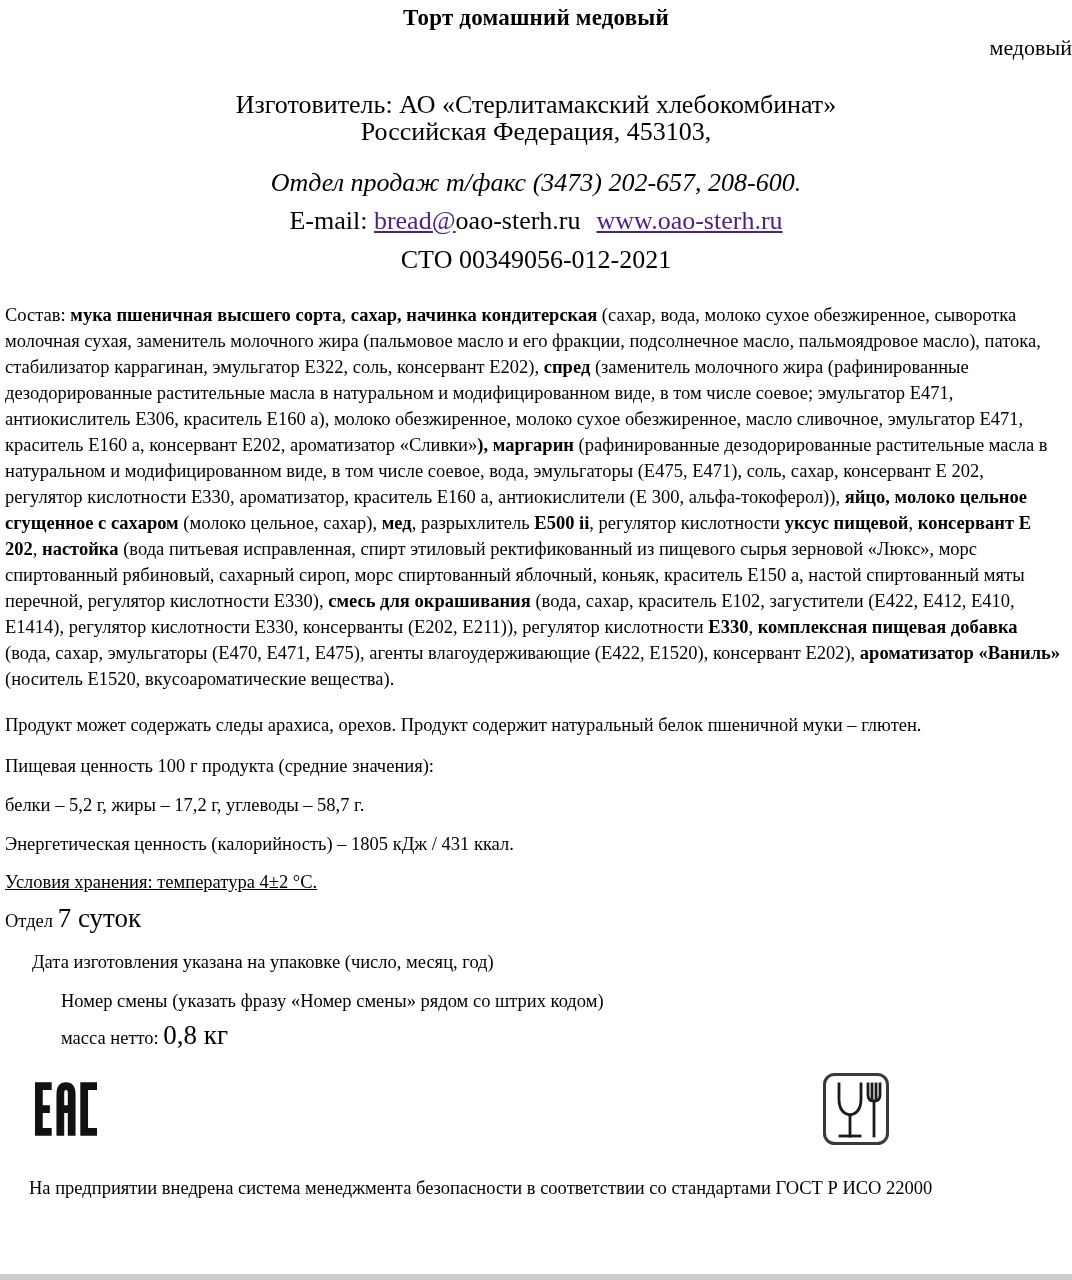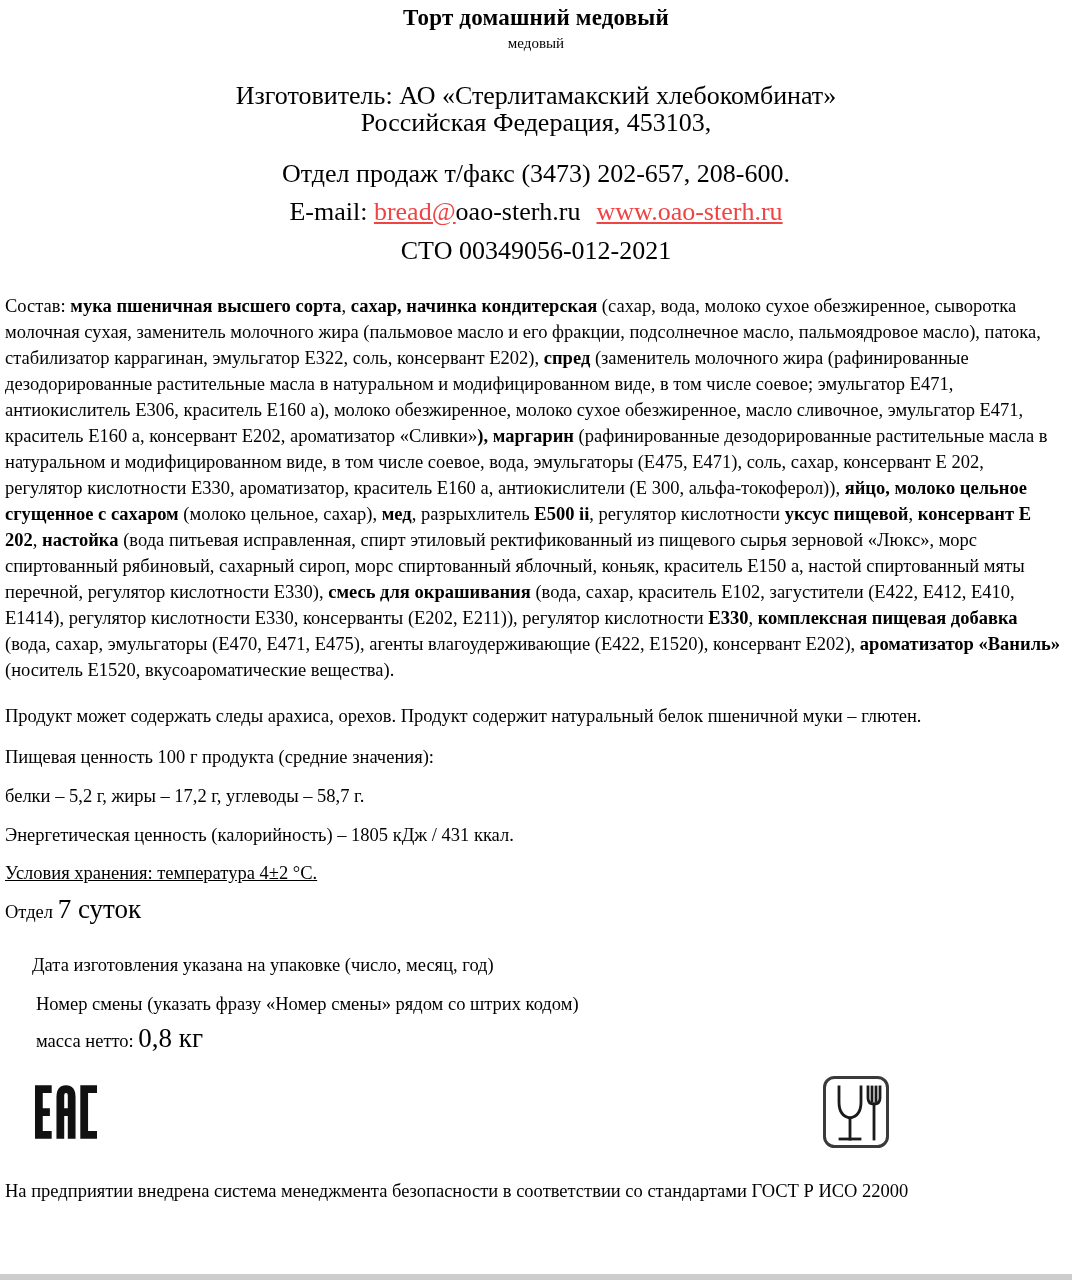--- a/index.html
+++ b/index.html
@@ -7,46 +7,46 @@
     position:relative;
     width:1072px;
     height:1280px;
     background:#fff;
     color:#000;
     font-family:"Liberation Serif","DejaVu Serif",serif;
     overflow:hidden;
   }
   .center{text-align:center;}
   .title{font-size:23px;font-weight:bold;padding-top:5px;letter-spacing:.2px;}
-  .subtitle{font-size:15px;margin-top:4px;}
+  .subtitle{font-size:22px;margin-top:4px;text-align:right;}
   .hdr{font-size:26px;line-height:27px;}
   .mfr{margin-top:30px;}
-  .sales{margin-top:24px;}
+  .sales{margin-top:24px;font-style:italic;}
   .email-line{margin-top:11px;}
   .sto{margin-top:12px;}
-  a.link{color:#ef4444;text-decoration:underline;cursor:pointer;}
+  a.link{color:#4c1d95;text-decoration:underline;cursor:pointer;}
   .site-link{margin-left:16px;}
   .body-text{font-size:18.5px;line-height:26px;padding-left:5px;padding-right:10px;}
   .composition{margin-top:29px;}
   .warnings{margin-top:20px;}
   .nutrition-head{margin-top:15px;}
   .nutrition-vals{margin-top:13px;}
   .energy{margin-top:13px;}
   .storage{margin-top:12px;text-decoration:underline;}
   .shelf{margin-top:5px;line-height:36px;}
-  .prod-date{margin-top:22px;padding-left:32px;}
+  .prod-date{margin-top:10px;padding-left:32px;}
   .shift{margin-top:13px;}
   .mass{margin-top:3px;line-height:36px;}
-  .indent{padding-left:36px;}
+  .indent{padding-left:61px;}
   .b{font-weight:bold;}
   .big{font-size:27px;}
   .logo-band{position:relative;height:96px;margin-top:14px;}
   .eac{position:absolute;left:35px;top:10px;}
   .foodsafe{position:absolute;left:822px;top:2px;}
-  .footer{margin-top:9px;}
+  .footer{margin-top:9px;margin-left:24px;}
   .bottom-strip{position:absolute;bottom:0;left:0;width:100%;height:6px;background:#cdcdcd;}
 </style>
 </head>
 <body>
 
 <div class="page">
 
   <div class="title center">Торт домашний медовый</div>
   <div class="subtitle center">медовый</div>
 

